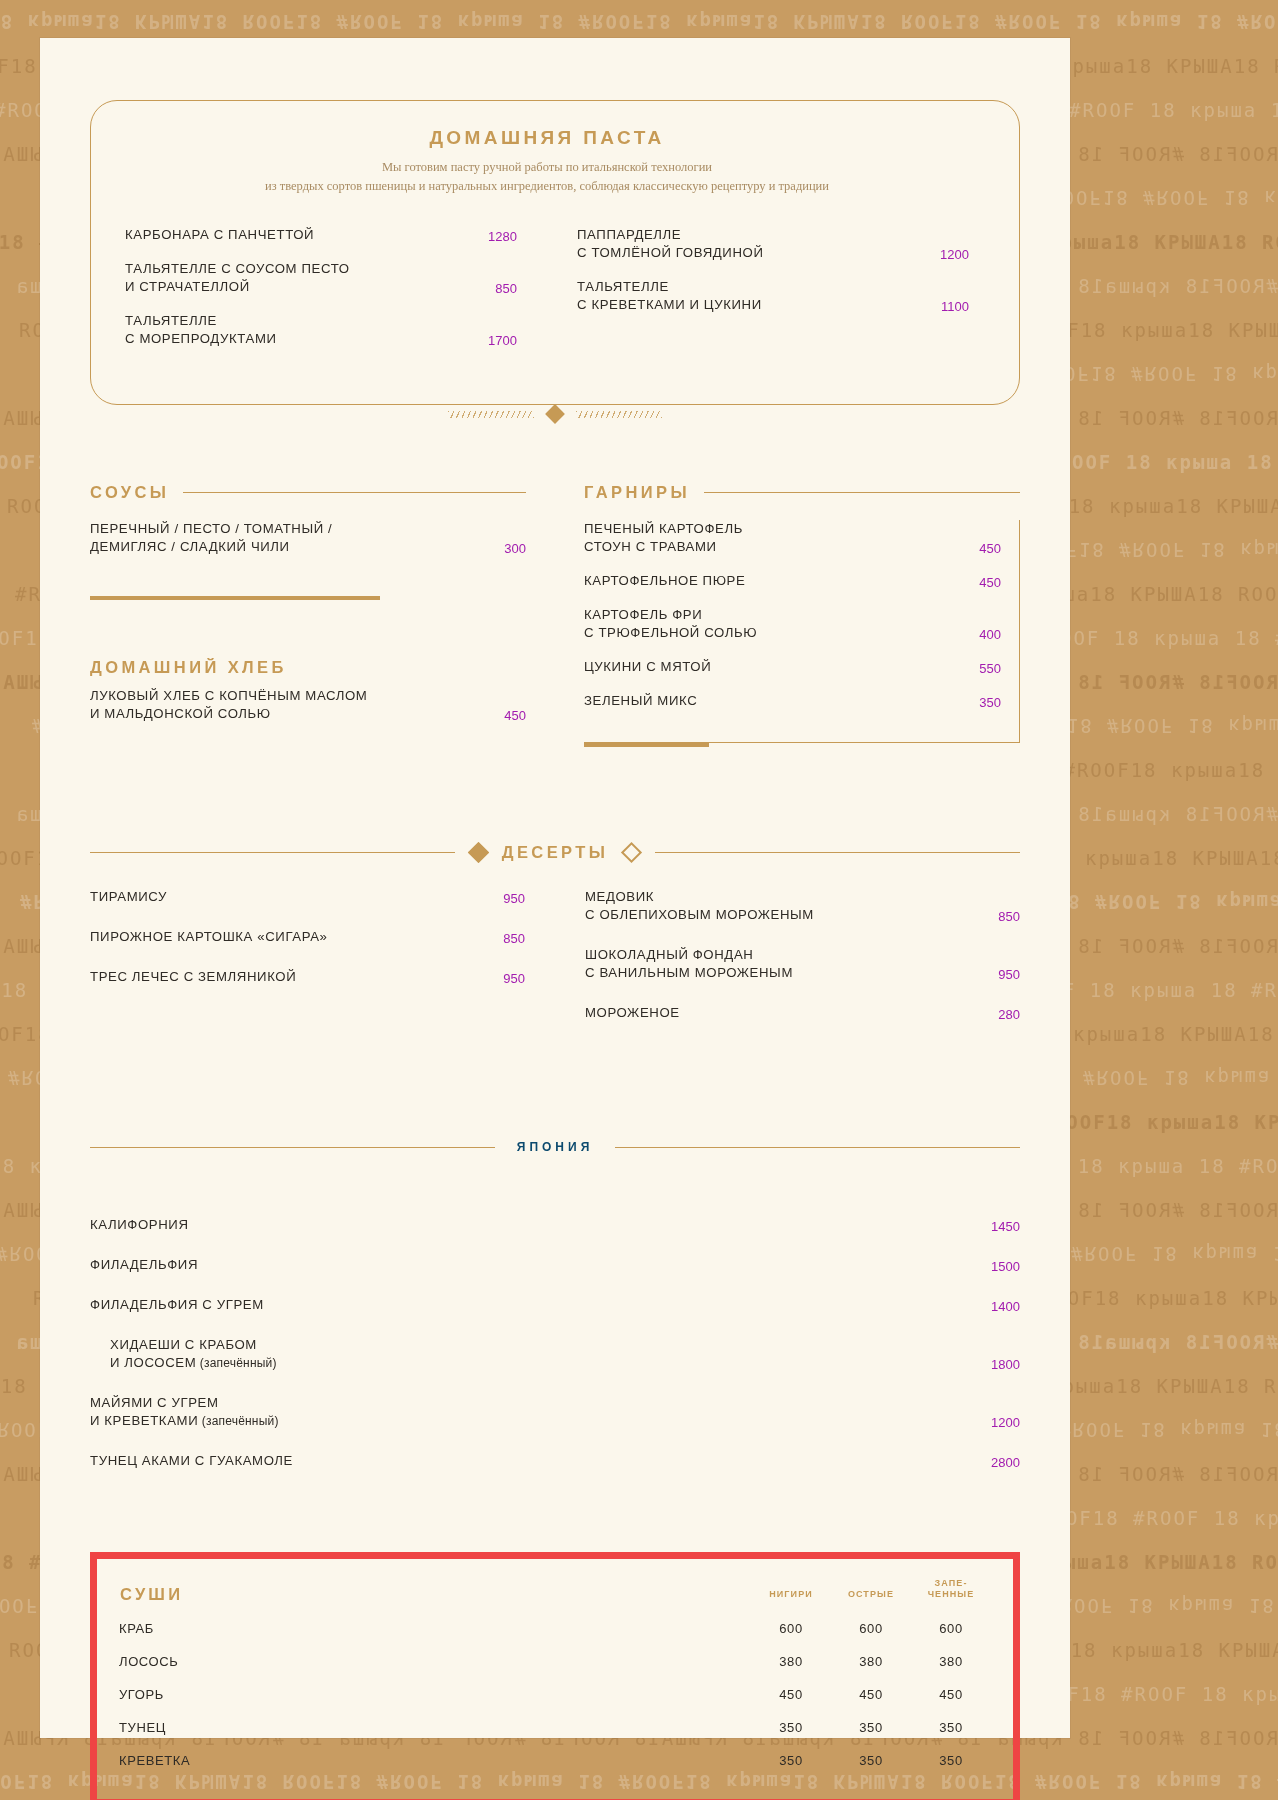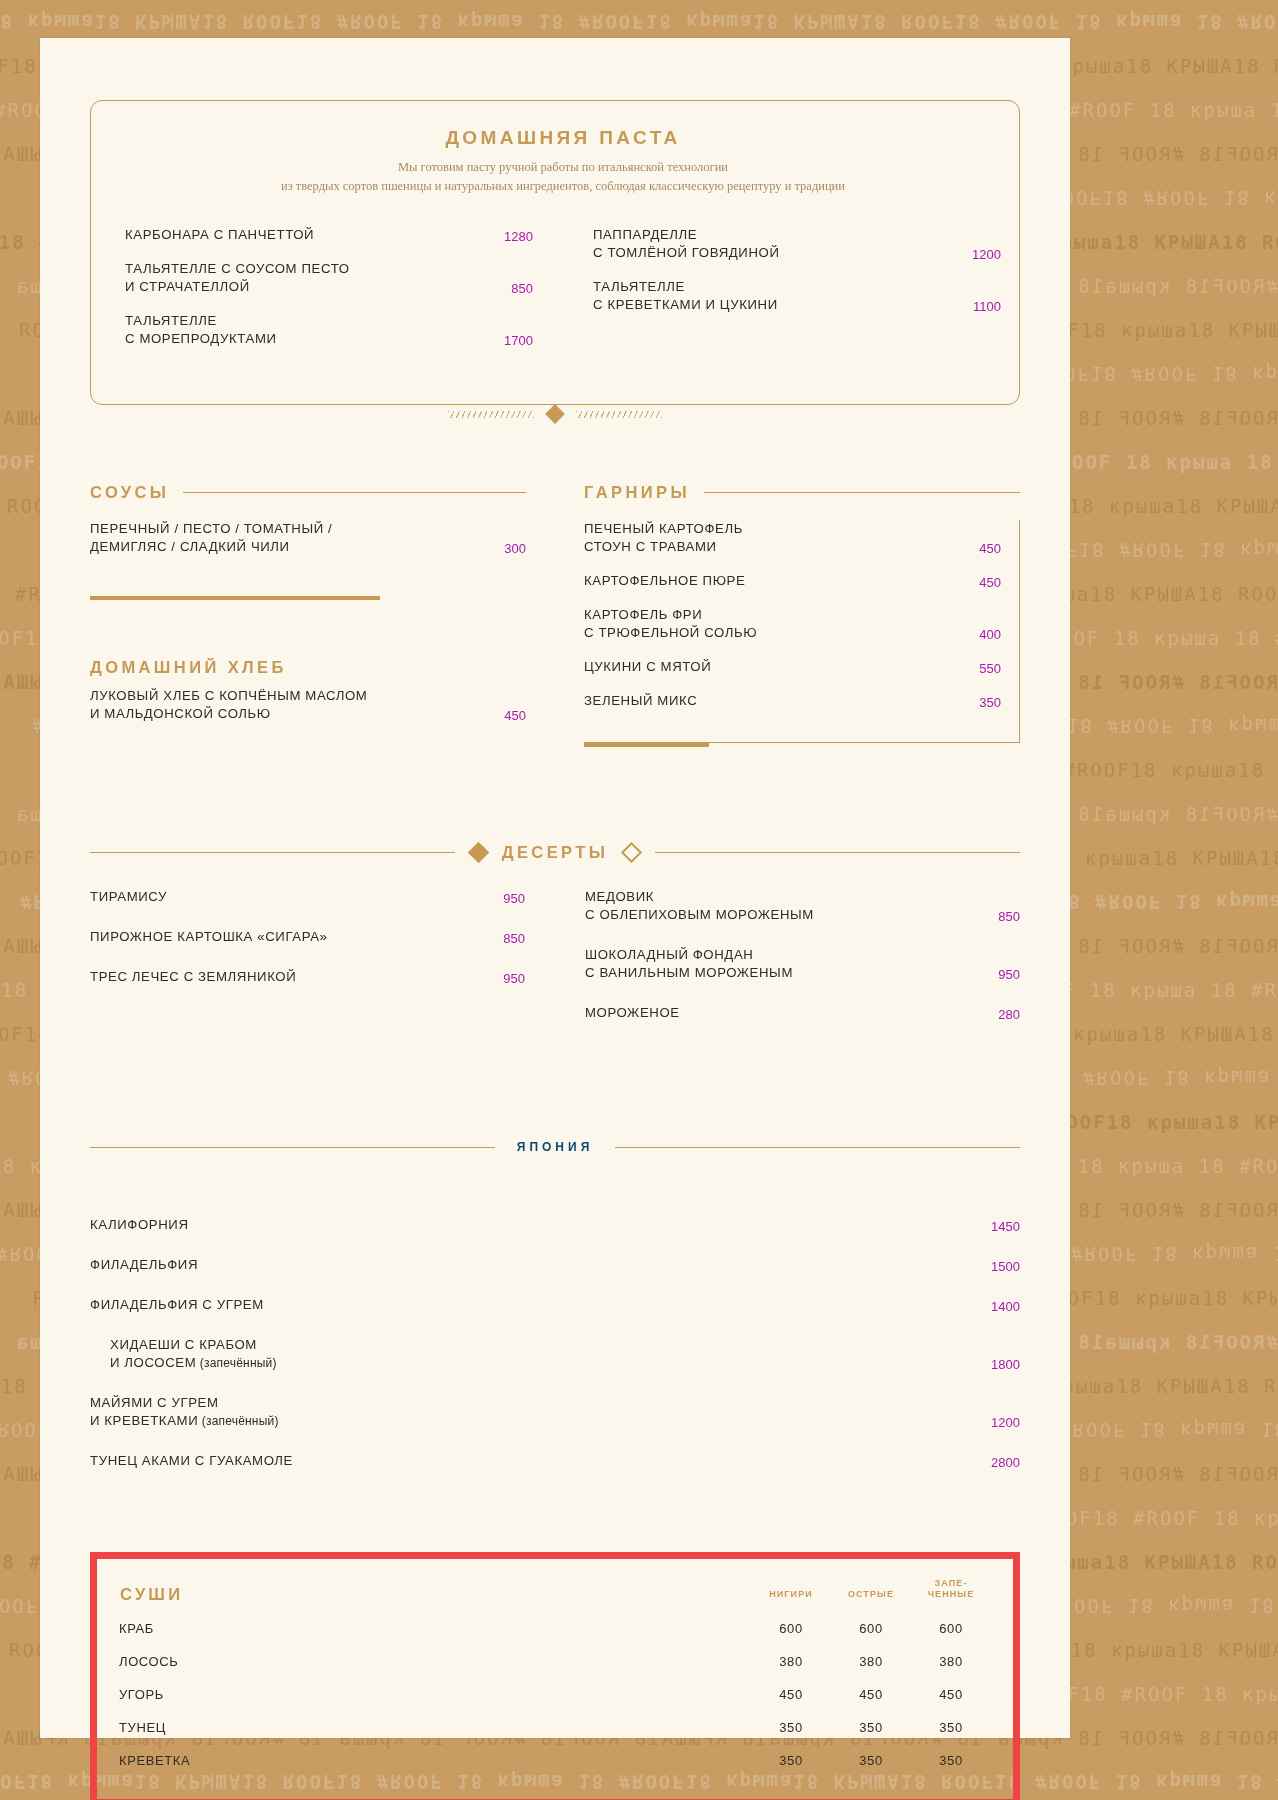--- a/index.html
+++ b/index.html
@@ -39,22 +39,22 @@
     box-shadow:0 0 0 1px rgba(0,0,0,0.04);
   }
 
   
   .gold{color:#c69a55;}
 
   
   .pasta-frame{
     margin:62px 50px 0 50px;
     border:1px solid #c69a55;
-    border-radius:12px;
-    padding:26px 18px 40px 34px;
+    border-radius:27px;
+    padding:26px 50px 40px 34px;
     position:relative;
   }
   .sec-title{
     text-align:center;
     color:#c69a55;
     font-size:19px;
     font-weight:bold;
     letter-spacing:3.4px;
   }
   .sec-sub{

